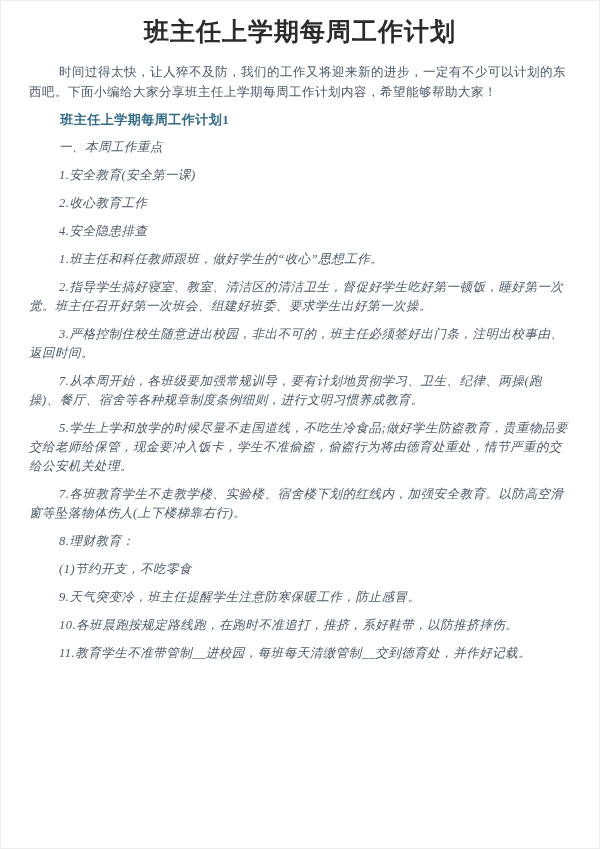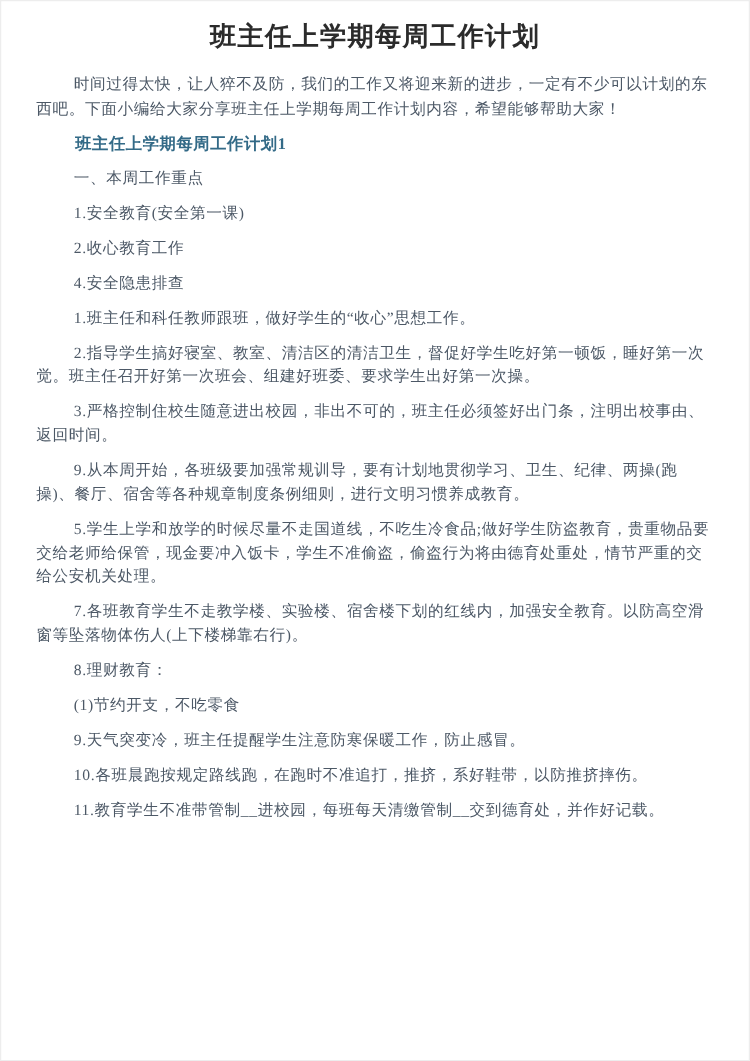--- a/index.html
+++ b/index.html
@@ -14,21 +14,21 @@
     margin: 0 auto;
     background: #ffffff;
     border: 1px solid #ededed;
     box-sizing: border-box;
     overflow: hidden;
     font-family: "Liberation Serif", "DejaVu Serif", serif;
   }
   .doc-title {
     margin: 14px 0 10px 0;
     text-align: center;
-    font-size: 21px;
+    font-size: 25px;
     font-weight: bold;
     color: #2b2b2b;
     letter-spacing: 1px;
     font-family: "Liberation Sans", "DejaVu Sans", sans-serif;
   }
   .article {
     padding: 0 28px;
   }
   .intro {
     margin: 14px 0 9px 0;
@@ -46,20 +46,21 @@
     text-indent: 2.4em;
     letter-spacing: 0.5px;
   }
   .para {
     margin: 9px 0;
     font-size: 12.5px;
     line-height: 19px;
     color: #4c5866;
     text-indent: 2.4em;
     letter-spacing: 0.5px;
+    font-style: italic;
   }
 </style>
 </head>
 <body>
 
 <div class="page">
   <h1 class="doc-title">班主任上学期每周工作计划</h1>
 
   <div class="article">
     <p class="intro">时间过得太快，让人猝不及防，我们的工作又将迎来新的进步，一定有不少可以计划的东西吧。下面小编给大家分享班主任上学期每周工作计划内容，希望能够帮助大家！</p>
@@ -67,21 +68,21 @@
     <p class="section-heading">班主任上学期每周工作计划1</p>
 
     <div>
         <p class="para">一、本周工作重点</p>
         <p class="para">1.安全教育(安全第一课)</p>
         <p class="para">2.收心教育工作</p>
         <p class="para">4.安全隐患排查</p>
         <p class="para">1.班主任和科任教师跟班，做好学生的“收心”思想工作。</p>
         <p class="para">2.指导学生搞好寝室、教室、清洁区的清洁卫生，督促好学生吃好第一顿饭，睡好第一次觉。班主任召开好第一次班会、组建好班委、要求学生出好第一次操。</p>
         <p class="para">3.严格控制住校生随意进出校园，非出不可的，班主任必须签好出门条，注明出校事由、返回时间。</p>
-        <p class="para">9.从本周开始，各班级要加强常规训导，要有计划地贯彻学习、卫生、纪律、两操(跑操)、餐厅、宿舍等各种规章制度条例细则，进行文明习惯养成教育。</p>
+        <p class="para">7.从本周开始，各班级要加强常规训导，要有计划地贯彻学习、卫生、纪律、两操(跑操)、餐厅、宿舍等各种规章制度条例细则，进行文明习惯养成教育。</p>
         <p class="para">5.学生上学和放学的时候尽量不走国道线，不吃生冷食品;做好学生防盗教育，贵重物品要交给老师给保管，现金要冲入饭卡，学生不准偷盗，偷盗行为将由德育处重处，情节严重的交给公安机关处理。</p>
         <p class="para">7.各班教育学生不走教学楼、实验楼、宿舍楼下划的红线内，加强安全教育。以防高空滑窗等坠落物体伤人(上下楼梯靠右行)。</p>
         <p class="para">8.理财教育：</p>
         <p class="para">(1)节约开支，不吃零食</p>
         <p class="para">9.天气突变冷，班主任提醒学生注意防寒保暖工作，防止感冒。</p>
         <p class="para">10.各班晨跑按规定路线跑，在跑时不准追打，推挤，系好鞋带，以防推挤摔伤。</p>
         <p class="para">11.教育学生不准带管制__进校园，每班每天清缴管制__交到德育处，并作好记载。</p>
       </div>
   </div>
 </div>

